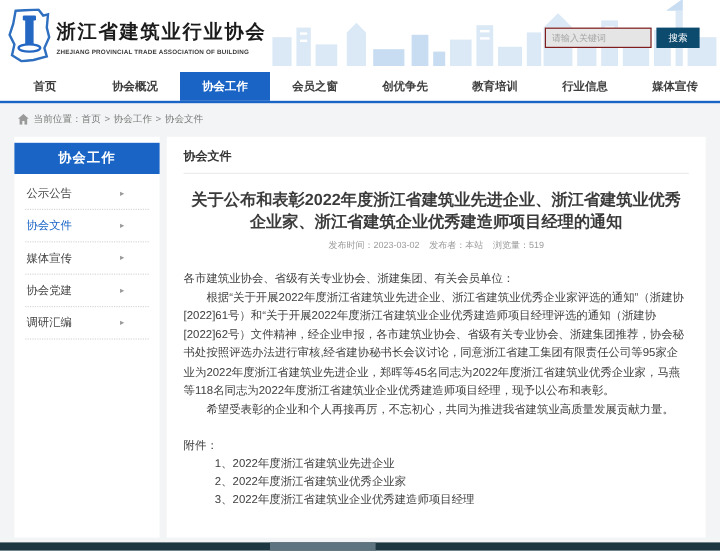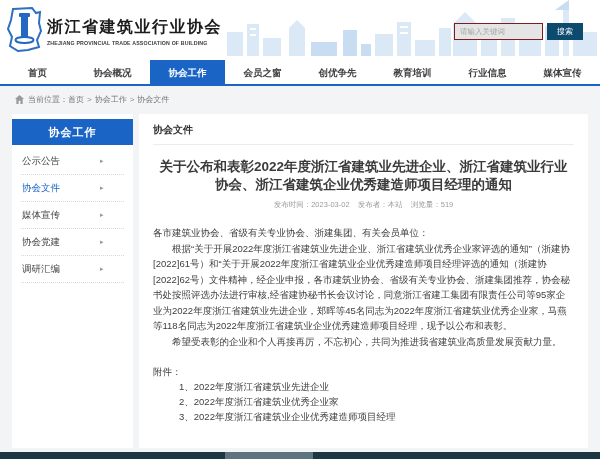--- a/index.html
+++ b/index.html
@@ -180,21 +180,21 @@
       <div class="sidebar-item">
         <span>调研汇编</span>
         <span class="arrow">▸</span>
       </div>
     </div>
   </div>
 
   <div class="content">
     <div class="section-title">协会文件</div>
 
-    <div class="article-title">关于公布和表彰2022年度浙江省建筑业先进企业、浙江省建筑业行业协会、浙江省建筑企业优秀建造师项目经理的通知</div>
+    <div class="article-title">关于公布和表彰2022年度浙江省建筑业先进企业、浙江省建筑业优秀企业家、浙江省建筑企业优秀建造师项目经理的通知</div>
 
     <div class="meta">
       <span>发布时间：2023-03-02</span>
       <span>发布者：本站</span>
       <span>浏览量：519</span>
     </div>
 
     <div class="article-body">
       <p>各市建筑业协会、省级有关专业协会、浙建集团、有关会员单位：</p>
       <p class="indent">根据“关于开展2022年度浙江省建筑业先进企业、浙江省建筑业优秀企业家评选的通知”（浙建协[2022]61号）和“关于开展2022年度浙江省建筑业企业优秀建造师项目经理评选的通知（浙建协[2022]62号）文件精神，经企业申报，各市建筑业协会、省级有关专业协会、浙建集团推荐，协会秘书处按照评选办法进行审核,经省建协秘书长会议讨论，同意浙江省建工集团有限责任公司等95家企业为2022年度浙江省建筑业先进企业，郑晖等45名同志为2022年度浙江省建筑业优秀企业家，马燕等118名同志为2022年度浙江省建筑业企业优秀建造师项目经理，现予以公布和表彰。</p>

